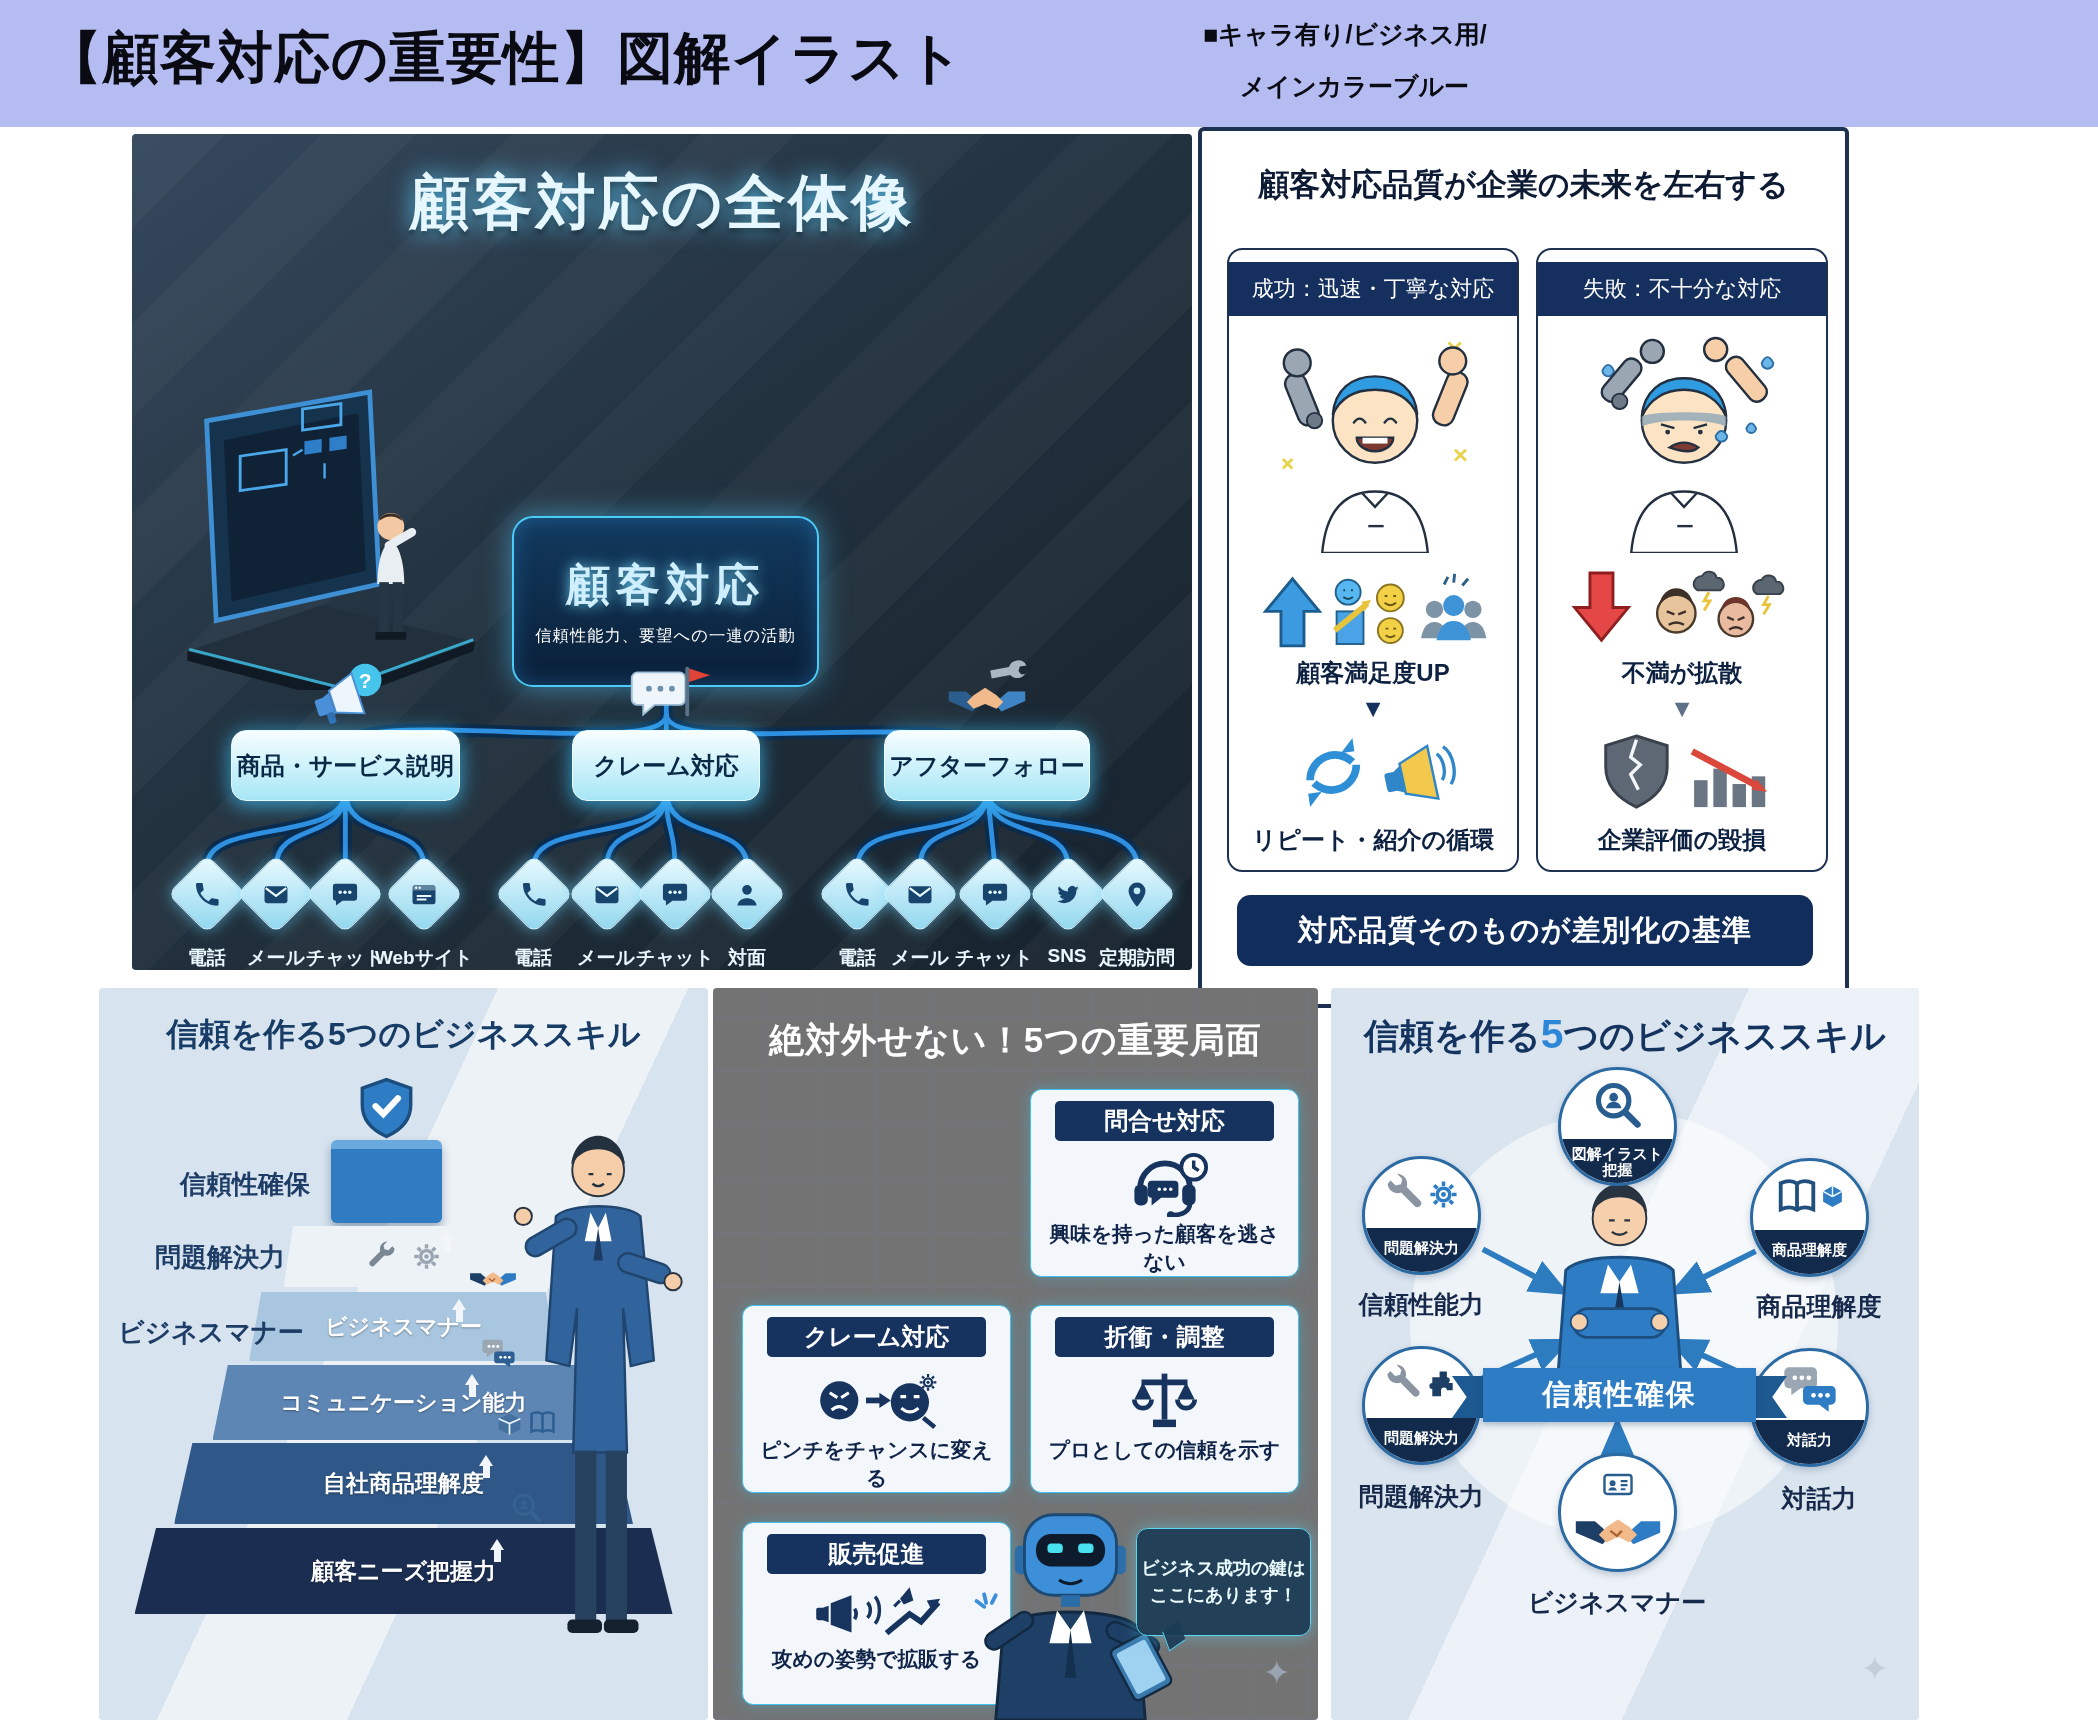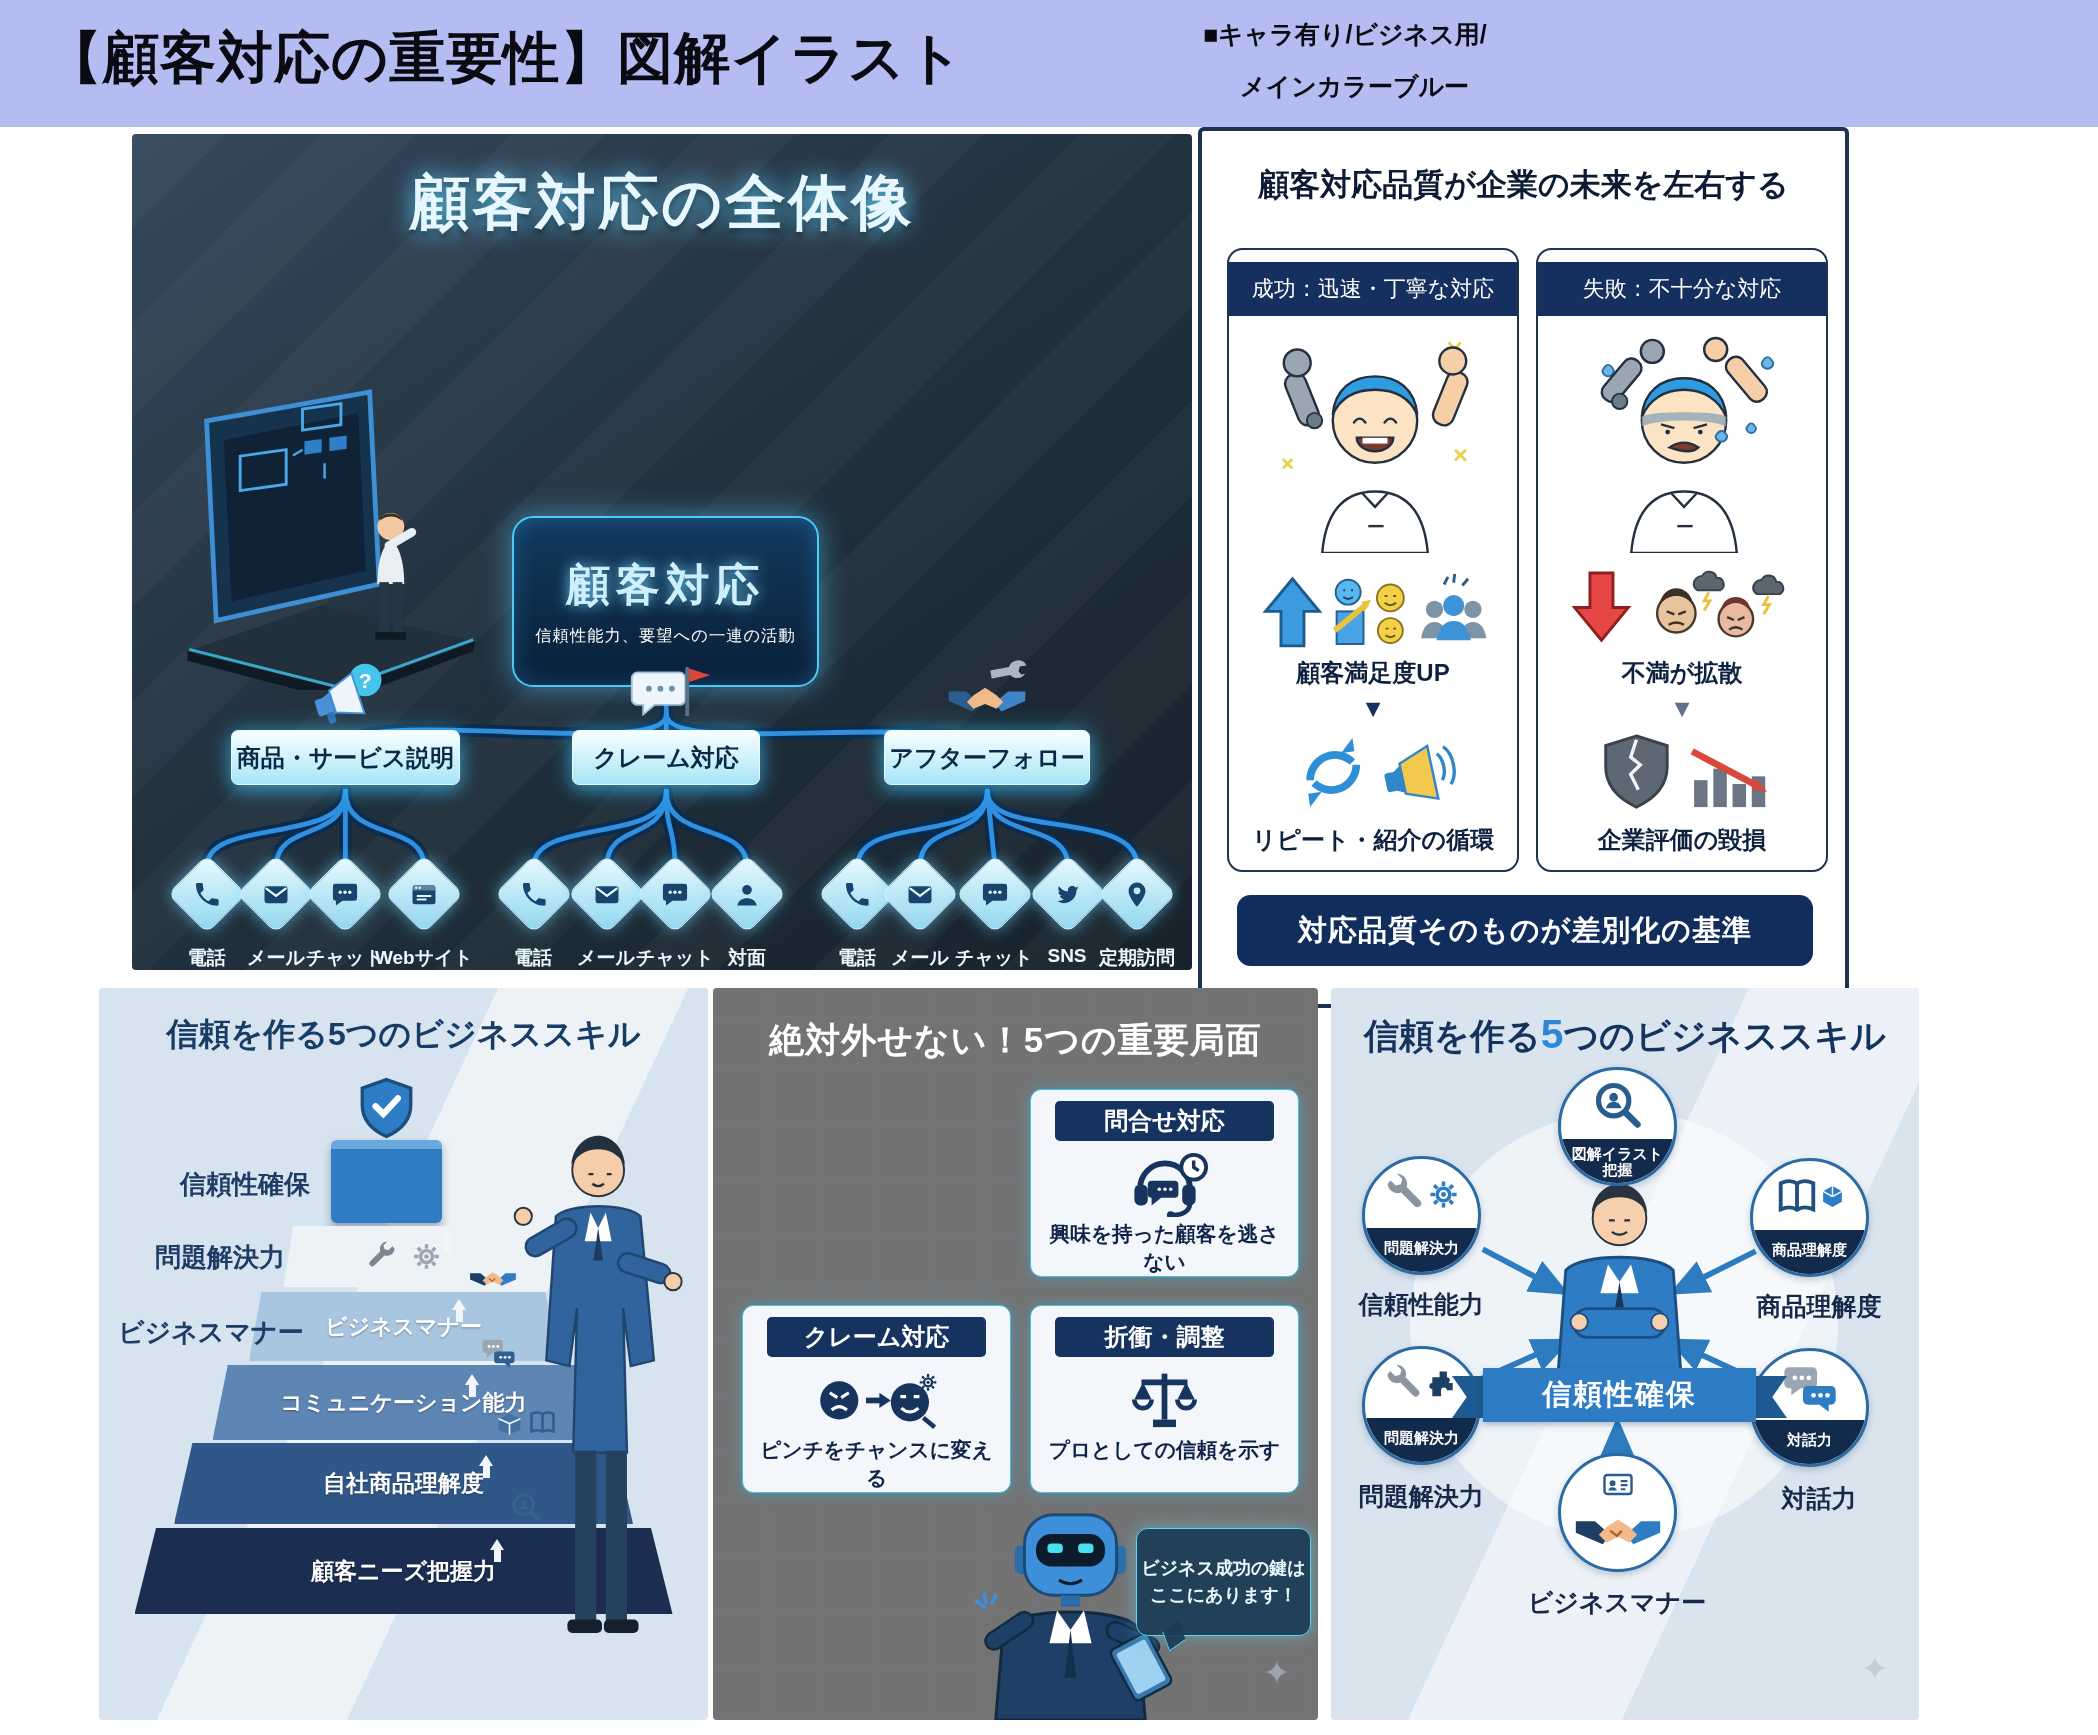--- a/index.html
+++ b/index.html
@@ -26,21 +26,21 @@
     font-size:60px;font-weight:bold;color:#e6f7ff;letter-spacing:2.9px;
     text-shadow:0 0 25px rgba(98,208,255,.95),0 3.8px 5.8px rgba(0,0,0,.55);}
   .ov-lines{position:absolute;left:0;top:0;}
   .ov-root{position:absolute;left:380px;top:382px;width:307px;height:171px;border-radius:21px;
     background:linear-gradient(180deg,#123a5e,#0a1f38);border:2.9px solid #49ccf7;
     box-shadow:0 0 29px rgba(80,200,255,.55),inset 0 0 21px rgba(60,170,255,.3);
     display:flex;flex-direction:column;align-items:center;justify-content:center;gap:9.6px;}
   .ov-root-title{font-size:44px;font-weight:bold;color:#cfefff;letter-spacing:5.8px;
     text-shadow:0 0 13.4px rgba(120,220,255,.9),0 2.9px 0 #06263f;}
   .ov-root-sub{font-size:16.3px;color:#ffffff;letter-spacing:1px;}
-  .ov-branch{position:absolute;top:596px;height:55px;border-radius:7px;
+  .ov-branch{position:absolute;top:596px;height:71px;border-radius:15px;
     background:linear-gradient(180deg,#f7feff,#a7e6f6);border:1px solid #e6fbff;
     box-shadow:0 5.8px 17.3px rgba(64,200,255,.45),0 0 23px rgba(64,200,255,.4);
     display:flex;align-items:center;justify-content:center;
     font-size:24px;font-weight:bold;color:#0a2947;}
   .ov-bicon{position:absolute;top:525px;width:92px;height:65px;}
   .ov-cube{position:absolute;top:732px;width:56px;height:56px;transform:rotate(45deg);border-radius:9.6px;
     background:linear-gradient(135deg,#eafaff,#8fd6ee);border:1.9px solid #cdeffc;
     box-shadow:0 0 15.4px rgba(110,215,255,.6);}
   .ov-cube svg{position:absolute;left:12.5px;top:12.5px;transform:rotate(-45deg);}
   .ov-leaf-label{position:absolute;top:811px;width:134px;text-align:center;
@@ -689,20 +689,38 @@
     <div class="cr-card" style="left:317px;top:317px">
       <div class="cr-head">折衝・調整</div>
       <div class="cr-icons">
           <svg width="77" height="69" color="#17345f" viewBox="0 0 24 24">
             <use href="#s-scale"></use>
           </svg>
         </div>
       <div class="cr-cap">プロとしての信頼を示す</div>
     </div>
 
+    <div class="cr-card" style="left:29px;top:534px;height:183px">
+      <div class="cr-head">販売促進</div>
+      <div class="cr-icons" style="height:65px">
+          <svg width="134" height="60" viewBox="0 0 70 31">
+        <g color="#17345f">
+              <svg x="0" y="3" width="26" height="26">
+                <use href="#s-megaphone"></use>
+              </svg>
+            </g>
+        <path d="M30 10c2 2 2 6 0 8M34 7c3 3.5 3 10.5 0 14" stroke="#17345f" stroke-width="1.8" fill="none"></path>
+        <path d="M40 26 52 16l6 4 9-10" fill="none" stroke="#17345f" stroke-width="3"></path>
+            <path d="M68 8l-7 1 3 6z" fill="#17345f"></path>
+        <path d="M47 8l5-6 2 7-5 2z" fill="#17345f"></path>
+            <path d="M44 12l3-3" stroke="#17345f" stroke-width="1.6"></path>
+          </svg>
+        </div>
+      <div class="cr-cap">攻めの姿勢で拡販する</div>
+    </div>
 
     <svg class="abs" style="left:252px;top:519px" width="211" height="213" viewBox="0 0 220 222">
       <rect x="52" y="40" width="14" height="30" rx="6" fill="#2b6da8"></rect>
         <rect x="154" y="40" width="14" height="30" rx="6" fill="#2b6da8"></rect>
       <rect x="62" y="8" width="96" height="84" rx="30" fill="#3c8fd8" stroke="#1d4a74" stroke-width="3"></rect>
       <rect x="74" y="28" width="72" height="34" rx="16" fill="#0d1b2c"></rect>
       <rect x="86" y="38" width="16" height="10" rx="4" fill="#49e0f0"></rect>
         <rect x="118" y="38" width="16" height="10" rx="4" fill="#49e0f0"></rect>
       <path d="M98 76q12 8 24 0" stroke="#0d1b2c" stroke-width="3" fill="none"></path>
       <rect x="100" y="92" width="20" height="12" fill="#2b6da8"></rect>

